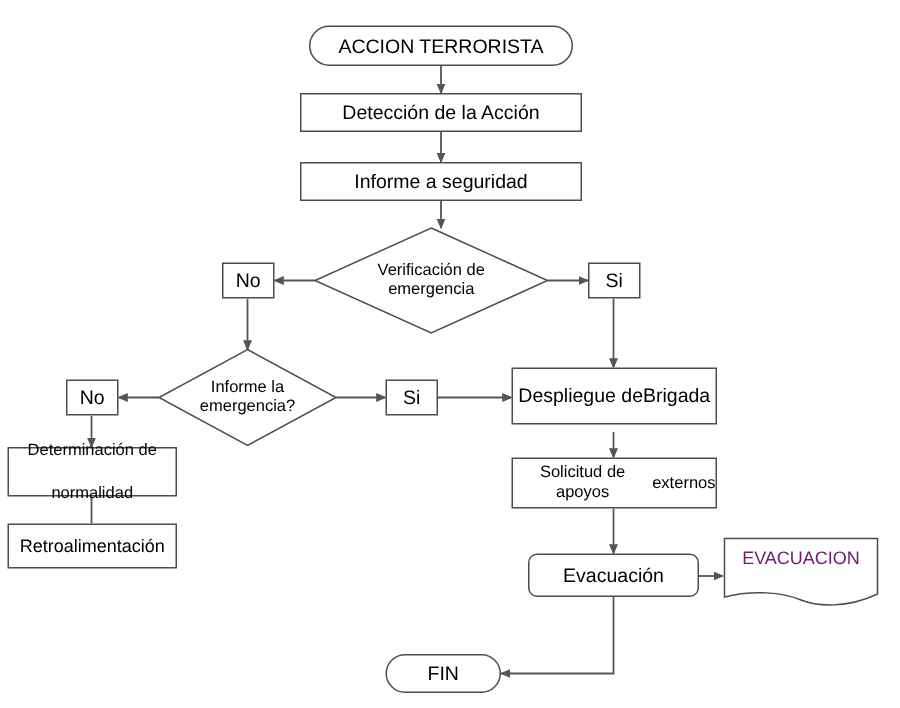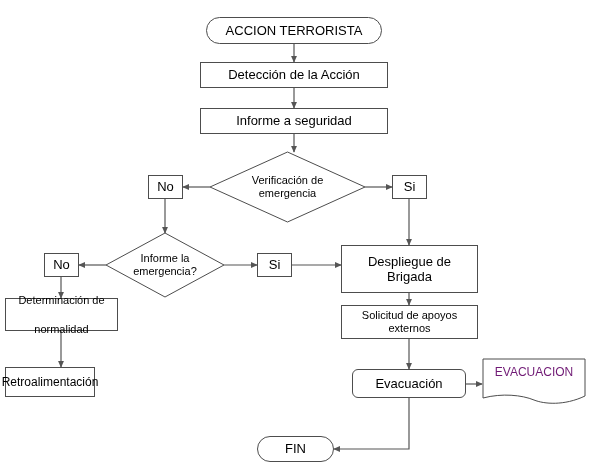--- a/index.html
+++ b/index.html
@@ -168,36 +168,36 @@
   </div>
 
   <div class="node rect f13" style="left:44px; top:253px; width:35px; height:24px;">
     <span>No</span>
   </div>
 
   <div class="node rect f13" style="left:257px; top:253px; width:35px; height:24px;">
     <span>Si</span>
   </div>
 
-  <div class="node rect f13" style="left:341px; top:245px; width:137px; height:48px; flex-direction:column;">
+  <div class="node rect f13" style="left:341px; top:245px; width:137px; height:38px; ">
     <span>Despliegue de</span>
     <span>Brigada</span>
   </div>
 
   <div class="node rect f11" style="left:5px; top:298px; width:113px; height:33px; flex-direction:column;gap:16px;">
     <span>Determinación de</span>
     <span>normalidad</span>
   </div>
 
-  <div class="node rect f11" style="left:341px; top:305px; width:137px; height:34px; flex-direction:column;">
+  <div class="node rect f11" style="left:341px; top:305px; width:137px; height:34px; flex-direction:row;">
     <span>Solicitud de apoyos</span>
     <span>externos</span>
   </div>
 
-  <div class="node rect f12" style="left:5px; top:367px; width:90px; height:30px;text-align:right;">
+  <div class="node rect f12" style="left:5px; top:349px; width:113px; height:30px;text-align:right;">
     <span>Retroalimentación</span>
   </div>
 
   <div class="node rounded f13" style="left:352px; top:369px; width:114px; height:29px;">
     <span>Evacuación</span>
   </div>
 
   <div class="docshape" style="left:482px; top:358px; width:104px; height:48px;">
     <svg width="104" height="48" viewBox="0 0 104 48">
       <path d="M1,1 L103,1 L103,38 C 82,48 62,46 52,42 C 40,37 20,35 1,40 Z" fill="#ffffff" stroke="#4d4d4d" stroke-width="1"></path>

